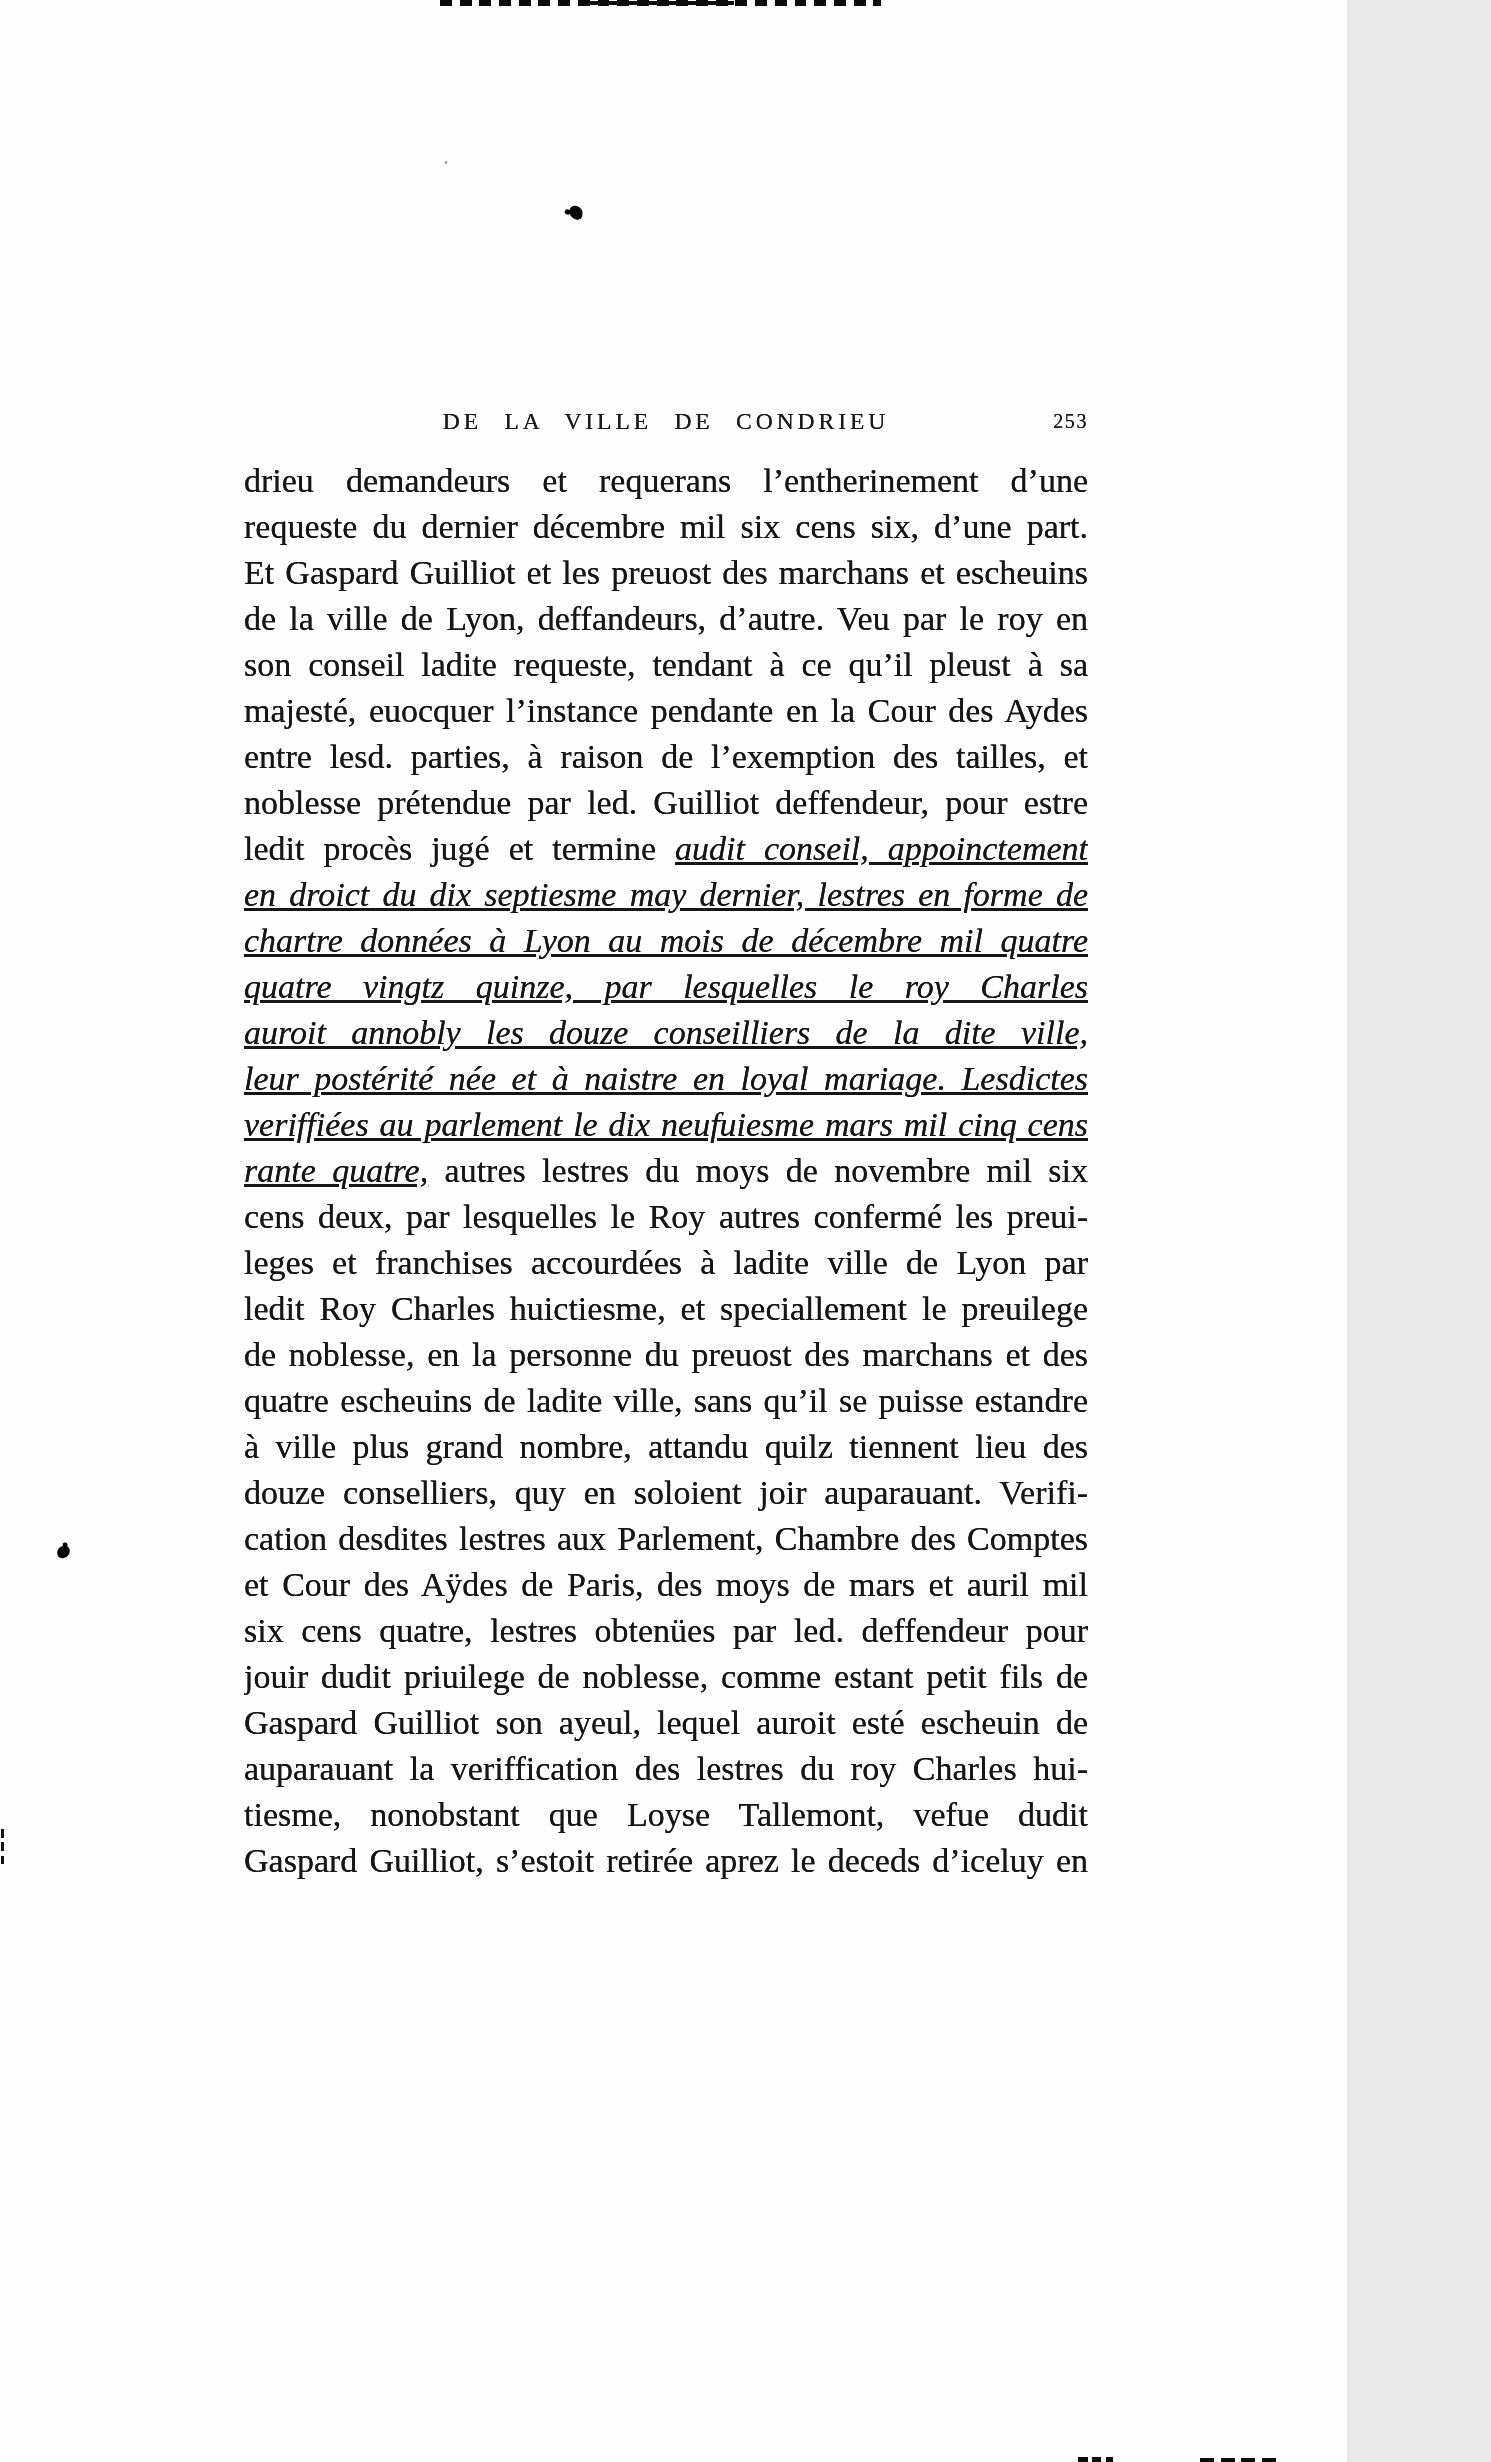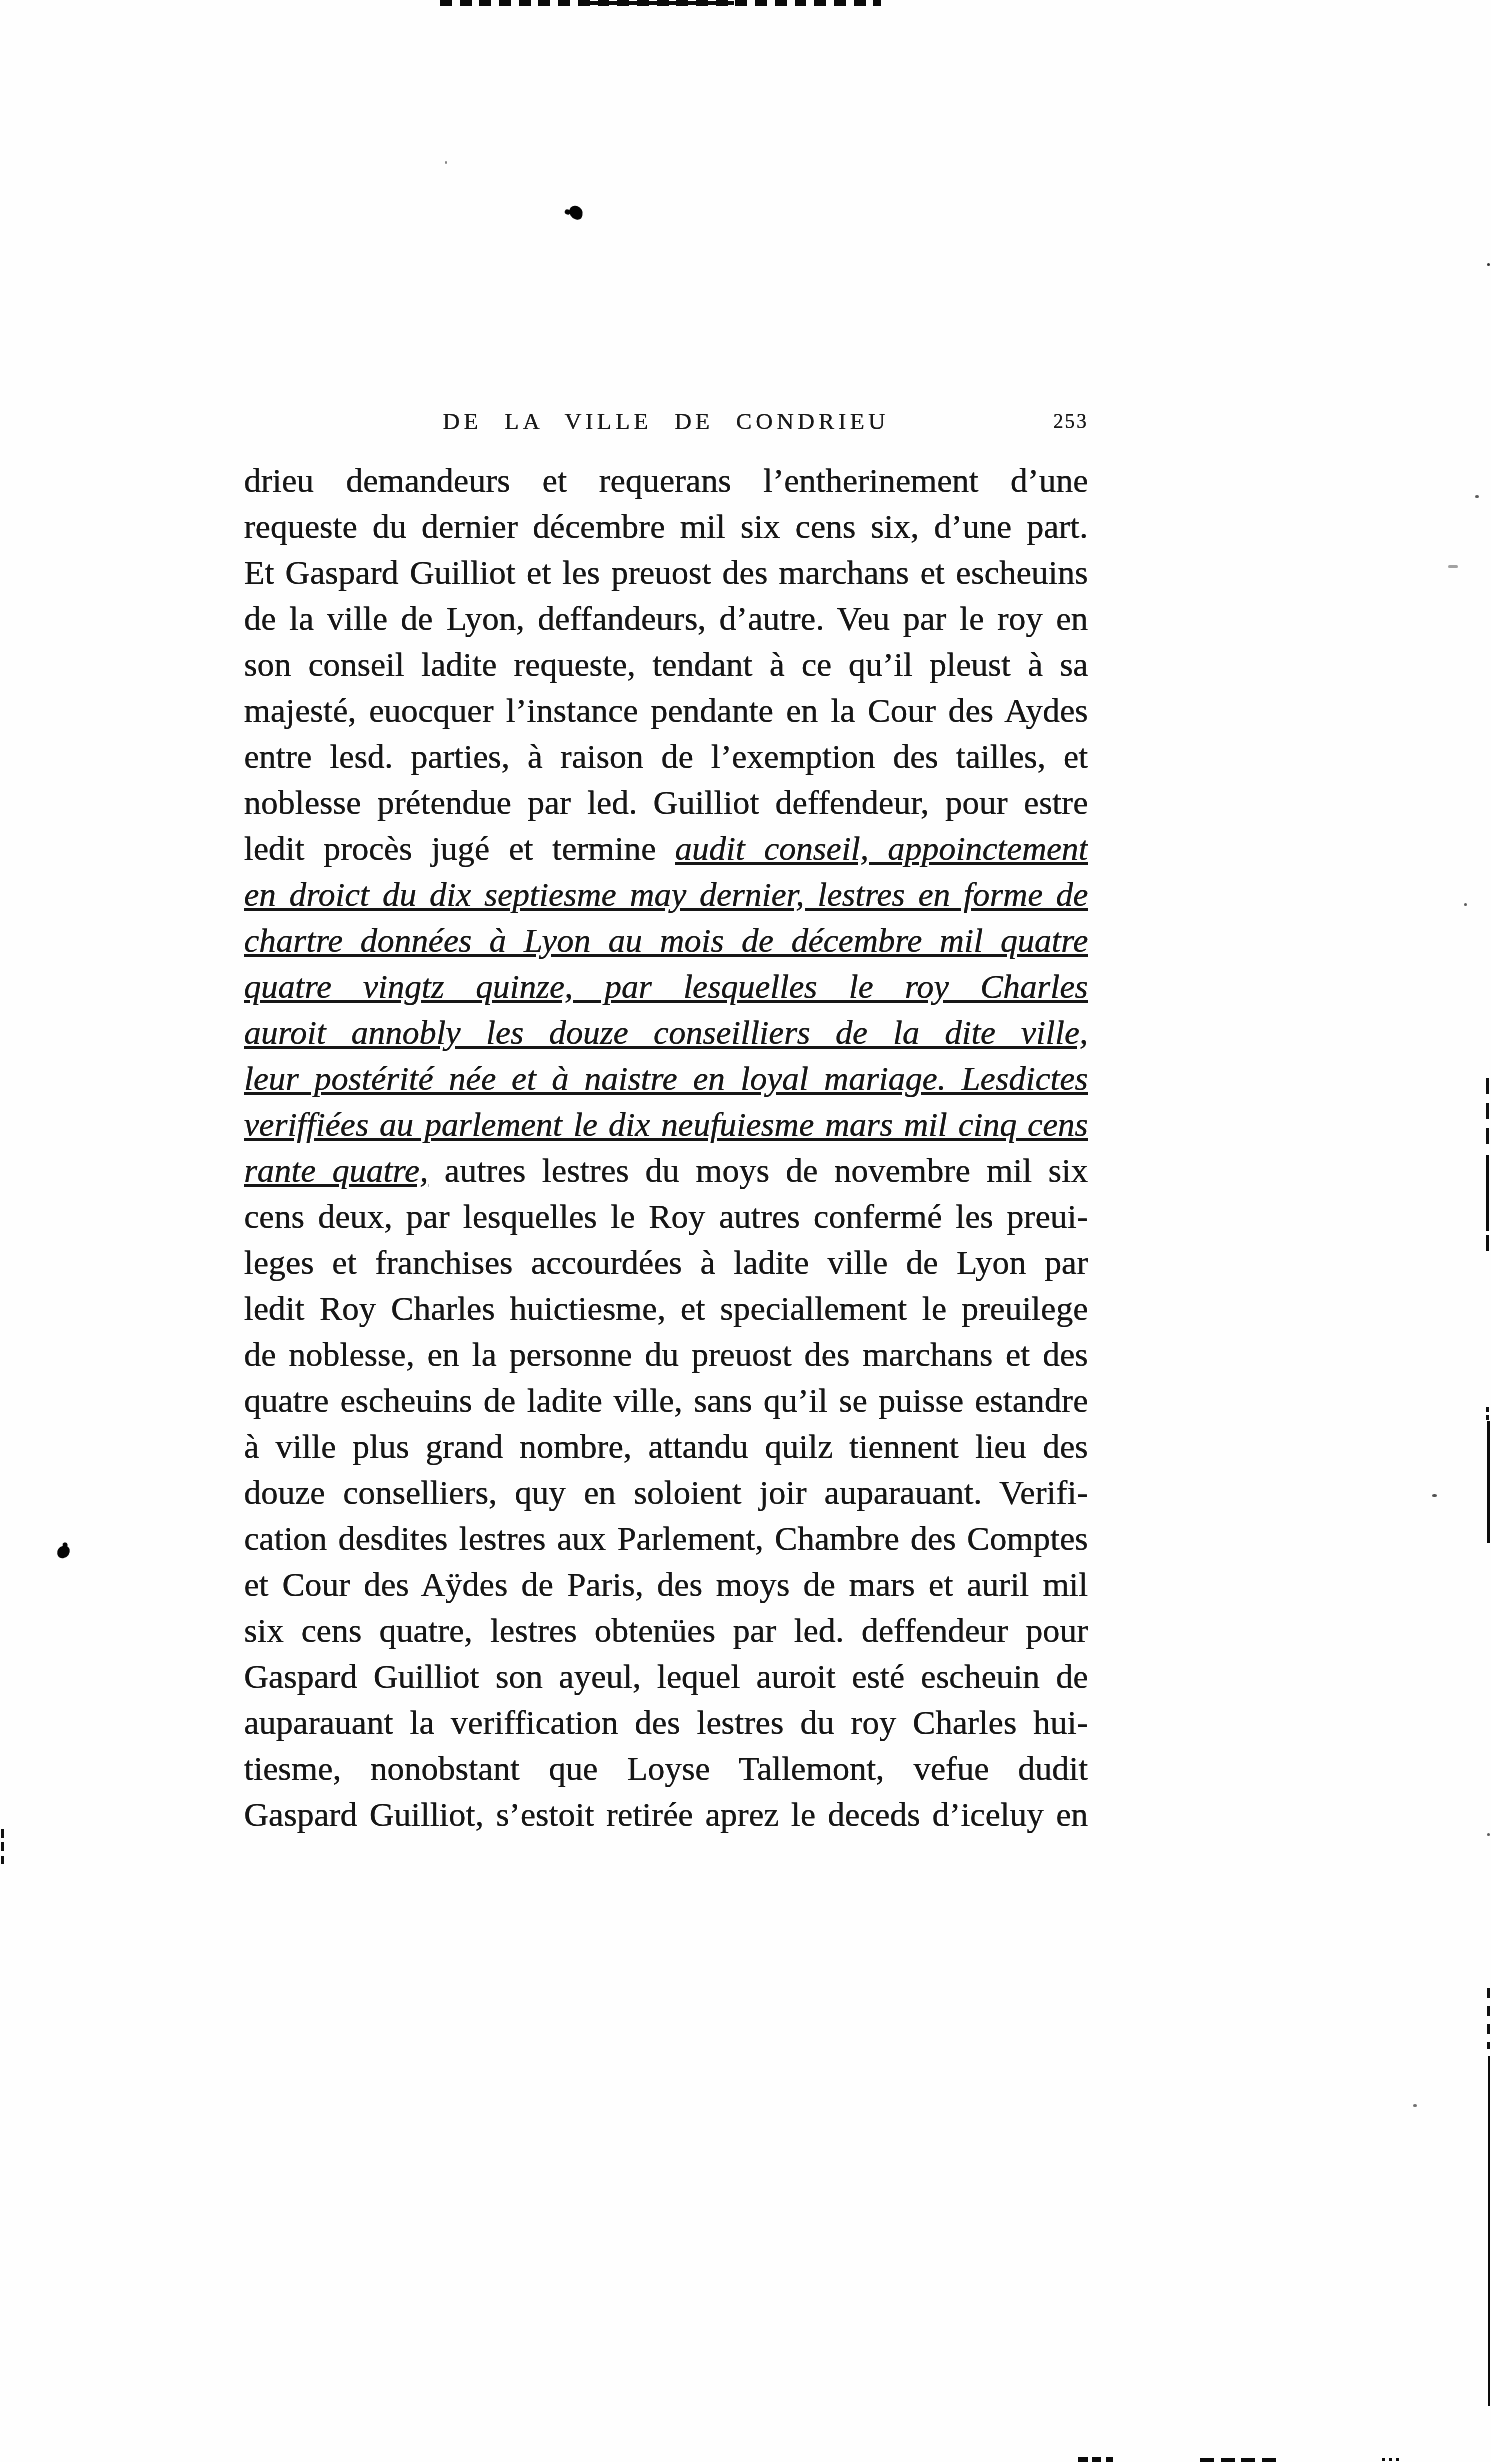--- a/index.html
+++ b/index.html
@@ -1,19 +1,19 @@
 <!DOCTYPE html>
 <html style="font-size:12.6px"><head>
 <meta charset="utf-8">
 <style>
   * { margin:0; padding:0; box-sizing:border-box; }
   html,body { background:#e8e8e8; }
   .page {
     position:relative;
-    width:1491px; height:2462px;
+    width:1347px; height:2462px;
     background:#fefefe;
     overflow:hidden;
     font-family:"Liberation Serif","DejaVu Serif",serif;
     color:#161616;
   }
   
   .running-header {
     position:absolute; left:244px; top:398px; width:844px; height:47px;
   }
   .running-title {
@@ -164,20 +164,21 @@
       <div class="line"><span>cens deux, par lesquelles le Roy autres confermé les preui-</span></div>
       <div class="line"><span>leges et franchises accourdées à ladite ville de Lyon par</span></div>
       <div class="line"><span>ledit Roy Charles huictiesme, et speciallement le preuilege</span></div>
       <div class="line"><span>de noblesse, en la personne du preuost des marchans et des</span></div>
       <div class="line"><span>quatre escheuins de ladite ville, sans qu’il se puisse estandre</span></div>
       <div class="line"><span>à ville plus grand nombre, attandu quilz tiennent lieu des</span></div>
       <div class="line"><span>douze conselliers, quy en soloient joir auparauant. Verifi-</span></div>
       <div class="line"><span>cation desdites lestres aux Parlement, Chambre des Comptes</span></div>
       <div class="line"><span>et Cour des Aÿdes de Paris, des moys de mars et auril mil</span></div>
       <div class="line"><span>six cens quatre, lestres obtenües par led. deffendeur pour</span></div>
+      <div class="line"><span>jouir dudit priuilege de noblesse, comme estant petit fils de</span></div>
       <div class="line"><span>Gaspard Guilliot son ayeul, lequel auroit esté escheuin de</span></div>
       <div class="line"><span>auparauant la veriffication des lestres du roy Charles hui-</span></div>
       <div class="line"><span>tiesme, nonobstant que Loyse Tallemont, vefue dudit</span></div>
       <div class="line"><span>Gaspard Guilliot, s’estoit retirée aprez le deceds d’iceluy en</span></div>
     </div>
 
 </div>
 
 
 </body></html>

